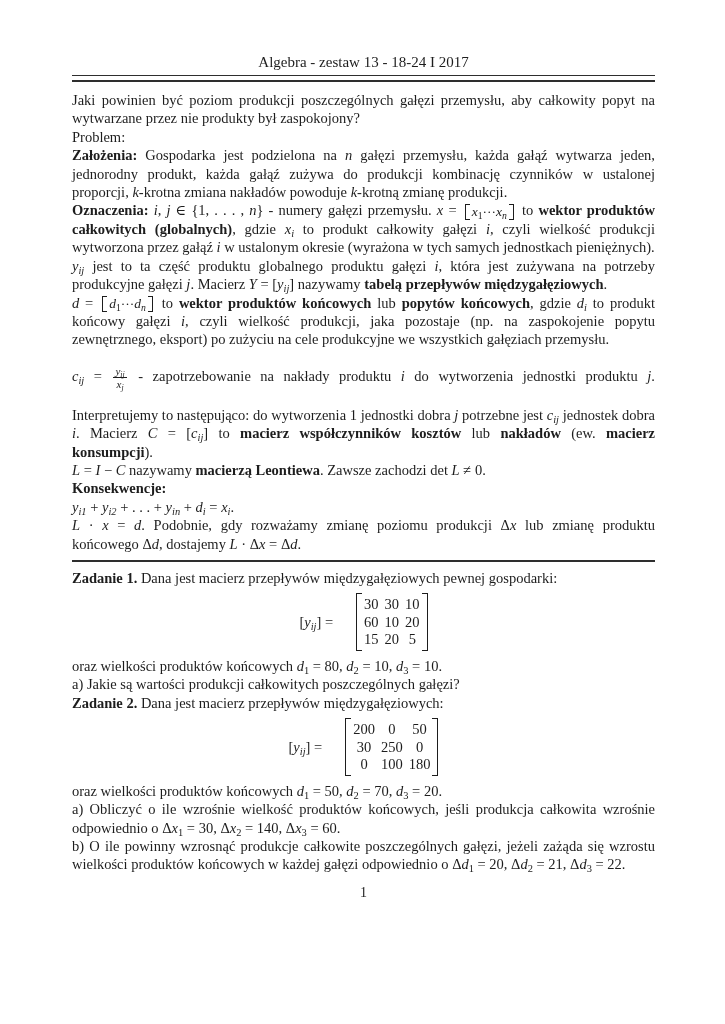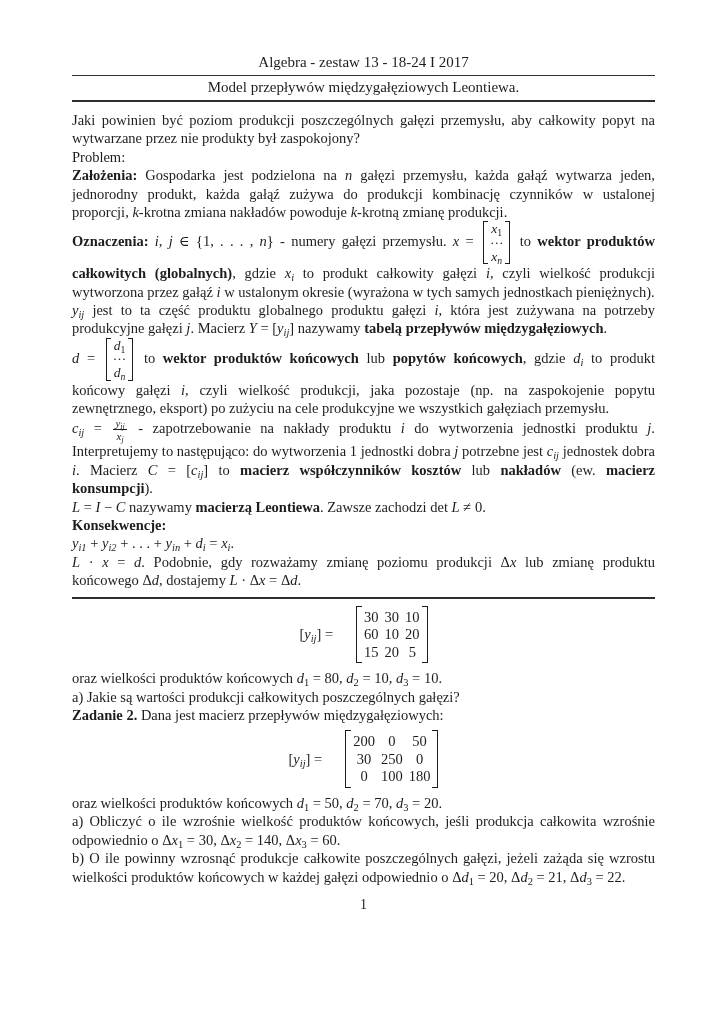--- a/index.html
+++ b/index.html
@@ -23,45 +23,44 @@
   hr.sec-rule{margin:7px 0 7px 0;}
   p.jp{margin:0;text-align:justify;}
   .b{font-weight:bold;}
   .i{font-style:italic;}
   sub{font-size:0.72em;line-height:0;vertical-align:-0.28em;}
   
   .vec{position:relative;display:inline-block;vertical-align:middle;padding:1px 7px;margin:0 3px;}
   .vec::before,.vec::after{content:"";position:absolute;top:0;bottom:0;width:4px;}
   .vec::before{left:0;border-left:1px solid #1d1d1d;border-top:1px solid #1d1d1d;border-bottom:1px solid #1d1d1d;}
   .vec::after{right:0;border-right:1px solid #1d1d1d;border-top:1px solid #1d1d1d;border-bottom:1px solid #1d1d1d;}
-  .vbody{display:flex;flex-direction:column;align-items:center;}
+  .vbody{display:flex;flex-direction:row;align-items:center;}
   .vrow{display:block;line-height:13.6px;font-size:13.5px;text-align:center;}
   
-  .frac{display:inline-flex;flex-direction:column;align-items:center;vertical-align:middle;margin:0 2px;font-size:11px;line-height:12px;}
+  .frac{display:inline-flex;flex-direction:column;align-items:center;vertical-align:middle;margin:16px 2px;font-size:11px;line-height:12px;}
   .fnum{border-bottom:1px solid #1d1d1d;padding:0 2px;}
   .fden{padding:0 2px;}
   
   .eq{display:flex;justify-content:center;align-items:center;margin:6px 0 6px 0;}
   .eq-lhs{margin-right:23px;}
   .mat{position:relative;display:inline-block;padding:2px 8px;}
   .mat::before,.mat::after{content:"";position:absolute;top:0;bottom:0;width:5px;}
   .mat::before{left:0;border-left:1px solid #1d1d1d;border-top:1px solid #1d1d1d;border-bottom:1px solid #1d1d1d;}
   .mat::after{right:0;border-right:1px solid #1d1d1d;border-top:1px solid #1d1d1d;border-bottom:1px solid #1d1d1d;}
   .mgrid{display:inline-grid;column-gap:6px;justify-items:center;}
   .mcell{line-height:17.5px;text-align:center;}
   .pageno{text-align:center;margin-top:10px;font-size:14px;}
 </style>
 </head>
 <body>
 
 <div class="page">
 
   <div class="doc-title">Algebra - zestaw 13 - 18-24 I 2017</div>
   <hr class="rule">
-  <div class="doc-title">Model przepływów międzygałęziowych Leontiewa.</div>
   <hr class="rule thick head-rule">
 
   <p class="jp"><span>Jaki powinien być poziom produkcji poszczególnych gałęzi przemysłu, aby całkowity popyt na wytwarzane przez nie produkty był zaspokojony?</span></p>
   <p class="jp"><span>Problem:</span></p>
   <p class="jp"><span class="b">Założenia: </span><span>Gospodarka jest podzielona na </span><span class="i">n</span><span> gałęzi przemysłu, każda gałąź wytwarza jeden, jednorodny produkt, każda gałąź zużywa do produkcji kombinację czynników w ustalonej proporcji, </span><span class="i">k</span><span>-krotna zmiana nakładów powoduje </span><span class="i">k</span><span>-krotną zmianę produkcji.</span></p>
   <p class="jp"><span class="b">Oznaczenia: </span><span class="i">i</span><span>, </span><span class="i">j</span><span> ∈ {1, . . . , </span><span class="i">n</span><span>} - numery gałęzi przemysłu. </span><span class="i">x</span><span> = </span><span class="vec"><span class="vbody">
           <span class="vrow"><span class="i">x</span><sub>1</sub></span>
           <span class="vrow"><span>···</span></span>
           <span class="vrow"><span class="i">x</span><sub class="i">n</sub></span>
         </span></span><span> to </span><span class="b">wektor produktów całkowitych (globalnych)</span><span>, gdzie </span><span class="i">x</span><sub class="i">i</sub><span> to produkt całkowity gałęzi </span><span class="i">i</span><span>, czyli wielkość produkcji wytworzona przez gałąź </span><span class="i">i</span><span> w ustalonym okresie (wyrażona w tych samych jednostkach pieniężnych).</span></p>
@@ -75,20 +74,21 @@
         <span class="fnum"><span class="i">y</span><sub class="i">ij</sub></span>
         <span class="fden"><span class="i">x</span><sub class="i">j</sub></span>
       </span><span> - zapotrzebowanie na nakłady produktu </span><span class="i">i</span><span> do wytworzenia jednostki produktu </span><span class="i">j</span><span>.  Interpretujemy to następująco:  do wytworzenia 1 jednostki dobra </span><span class="i">j</span><span> potrzebne jest </span><span class="i">c</span><sub class="i">ij</sub><span> jednostek dobra </span><span class="i">i</span><span>.  Macierz </span><span class="i">C</span><span> = [</span><span class="i">c</span><sub class="i">ij</sub><span>] to </span><span class="b">macierz współczynników kosztów</span><span> lub </span><span class="b">nakładów</span><span> (ew. </span><span class="b">macierz konsumpcji</span><span>).</span></p>
   <p class="jp"><span class="i">L</span><span> = </span><span class="i">I</span><span> − </span><span class="i">C</span><span> nazywamy </span><span class="b">macierzą Leontiewa</span><span>. Zawsze zachodzi det </span><span class="i">L</span><span> ≠ 0.</span></p>
   <p class="jp"><span class="b">Konsekwencje:</span></p>
   <p class="jp"><span class="i">y</span><sub class="i">i1</sub><span> + </span><span class="i">y</span><sub class="i">i2</sub><span> + . . . + </span><span class="i">y</span><sub class="i">in</sub><span> + </span><span class="i">d</span><sub class="i">i</sub><span> = </span><span class="i">x</span><sub class="i">i</sub><span>.</span></p>
   <p class="jp"><span class="i">L</span><span> · </span><span class="i">x</span><span> = </span><span class="i">d</span><span>.  Podobnie, gdy rozważamy zmianę poziomu produkcji Δ</span><span class="i">x</span><span> lub zmianę produktu końcowego Δ</span><span class="i">d</span><span>, dostajemy </span><span class="i">L</span><span> · Δ</span><span class="i">x</span><span> = Δ</span><span class="i">d</span><span>.</span></p>
 
   <hr class="rule thick sec-rule">
 
+  <p class="jp"><span class="b">Zadanie 1.</span><span> Dana jest macierz przepływów międzygałęziowych pewnej gospodarki:</span></p>
 
   <div class="eq">
     <span class="eq-lhs"><span>[</span><span class="i">y</span><sub class="i">ij</sub><span>] =</span></span>
     <span class="mat"><span class="mgrid" style="grid-template-columns: repeat(3, auto);">
           <span class="mcell">30</span>
           <span class="mcell">30</span>
           <span class="mcell">10</span>
           <span class="mcell">60</span>
           <span class="mcell">10</span>
           <span class="mcell">20</span>

